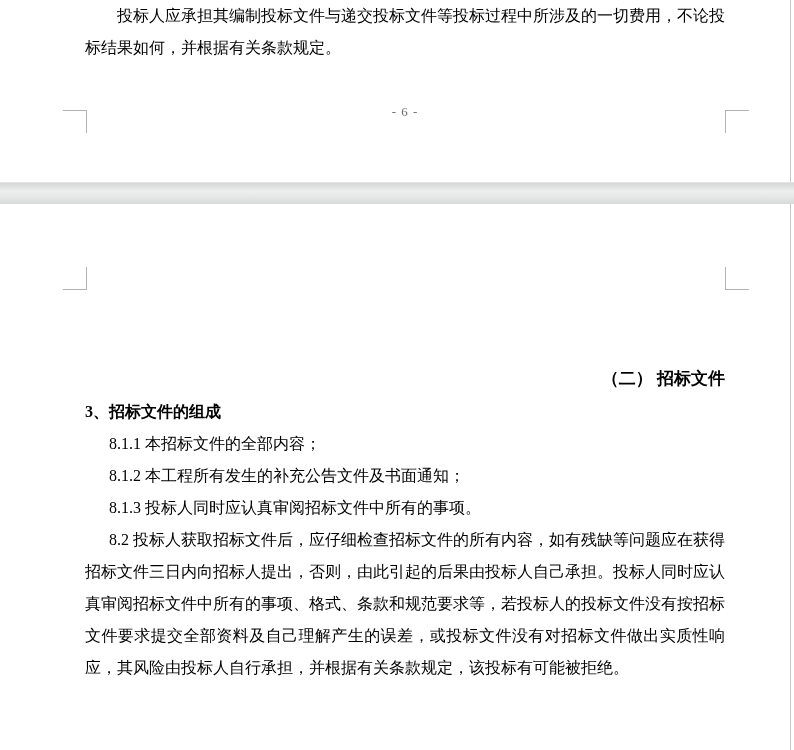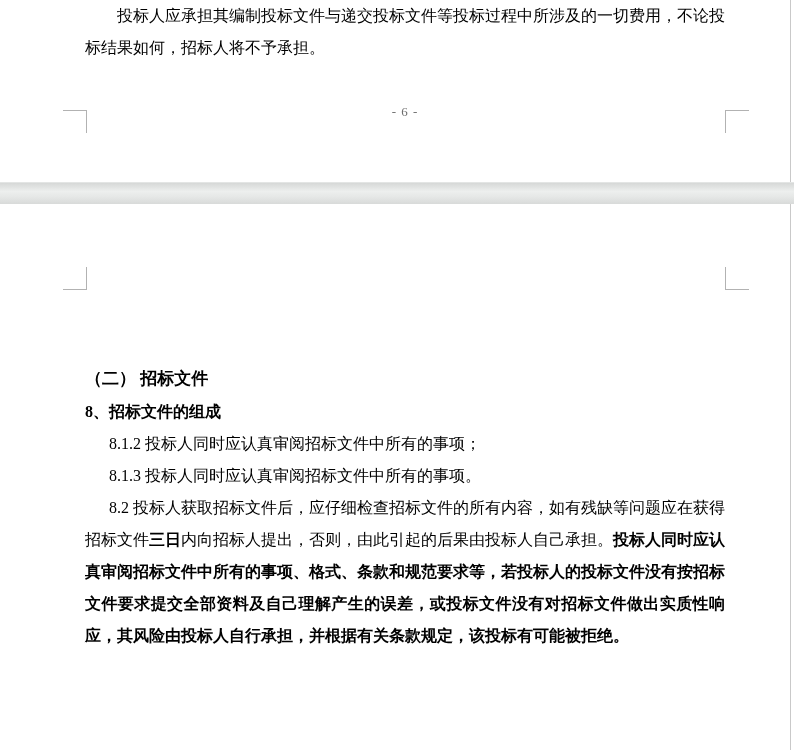--- a/index.html
+++ b/index.html
@@ -19,46 +19,47 @@
   .mark-bl{left:63px;top:110px;border-top:1px solid #b2b2b2;border-right:1px solid #b2b2b2;}
   .mark-br{left:725px;top:110px;border-top:1px solid #b2b2b2;border-left:1px solid #b2b2b2;}
   .mark-tl{left:63px;top:267px;border-bottom:1px solid #b2b2b2;border-right:1px solid #b2b2b2;}
   .mark-tr{left:725px;top:267px;border-bottom:1px solid #b2b2b2;border-left:1px solid #b2b2b2;}
   
   #page-gap{left:0;top:182px;width:794px;height:21px;
     background:linear-gradient(to bottom,#d6d8d7,#edefee 40%,#e6e8e7 65%,#d8dad9);
     border-top:1px solid #e3e5e4;}
   
   #page-edge-line{left:790px;top:0;width:1px;height:750px;background:#c9c9c9;}
-  #section-heading{top:366px;left:85px;width:640px;text-align:left;
+  #section-heading{top:366px;left:85px;width:640px;text-align:right;
     font-size:17px;font-weight:bold;line-height:26px;}
   #body-block{top:396px;left:85px;width:640px;}
   .line{font-size:16px;line-height:32px;}
   .bold{font-weight:bold;}
   .indent1{padding-left:24px;}
   #clause82{font-size:16px;line-height:32px;text-align:justify;text-justify:inter-ideograph;text-indent:24px;}
-  #clause82 .b{font-weight:bold;}
+  #clause82 .b{font-weight:normal;}
 </style>
 </head>
 <body>
 
-<div class="abs textcol para" id="prev-para">投标人应承担其编制投标文件与递交投标文件等投标过程中所涉及的一切费用，不论投标结果如何，招标人将不予承担。</div>
+<div class="abs textcol para" id="prev-para">投标人应承担其编制投标文件与递交投标文件等投标过程中所涉及的一切费用，不论投标结果如何，并根据有关条款规定。</div>
 
 <div class="abs" id="page-footer">- 6 -</div>
 
 <div class="mark mark-bl"></div>
 <div class="mark mark-br"></div>
 
 <div class="abs" id="page-edge-line"></div>
 
 <div class="abs" id="page-gap"></div>
 
 <div class="mark mark-tl"></div>
 <div class="mark mark-tr"></div>
 
 <div class="abs" id="section-heading">（二）  招标文件</div>
 
 <div class="abs" id="body-block">
-  <div class="line bold">8、招标文件的组成</div>
-  <div class="line indent1">8.1.2 投标人同时应认真审阅招标文件中所有的事项；</div>
+  <div class="line bold">3、招标文件的组成</div>
+  <div class="line indent1">8.1.1 本招标文件的全部内容；</div>
+  <div class="line indent1">8.1.2 本工程所有发生的补充公告文件及书面通知；</div>
   <div class="line indent1">8.1.3 投标人同时应认真审阅招标文件中所有的事项。</div>
   <div id="clause82"><span>8.2 投标人获取招标文件后，应仔细检查招标文件的所有内容，如有残缺等问题应在获得招标文件</span><span class="b">三日</span><span>内向招标人提出，否则，由此引起的后果由投标人自己承担。</span><span class="b">投标人同时应认真审阅招标文件中所有的事项、格式、条款和规范要求等，若投标人的投标文件没有按招标文件要求提交全部资料及自己理解产生的误差，或投标文件没有对招标文件做出实质性响应，其风险由投标人自行承担，并根据有关条款规定，该投标有可能被拒绝。</span></div>
 </div>
 
 </body></html>

